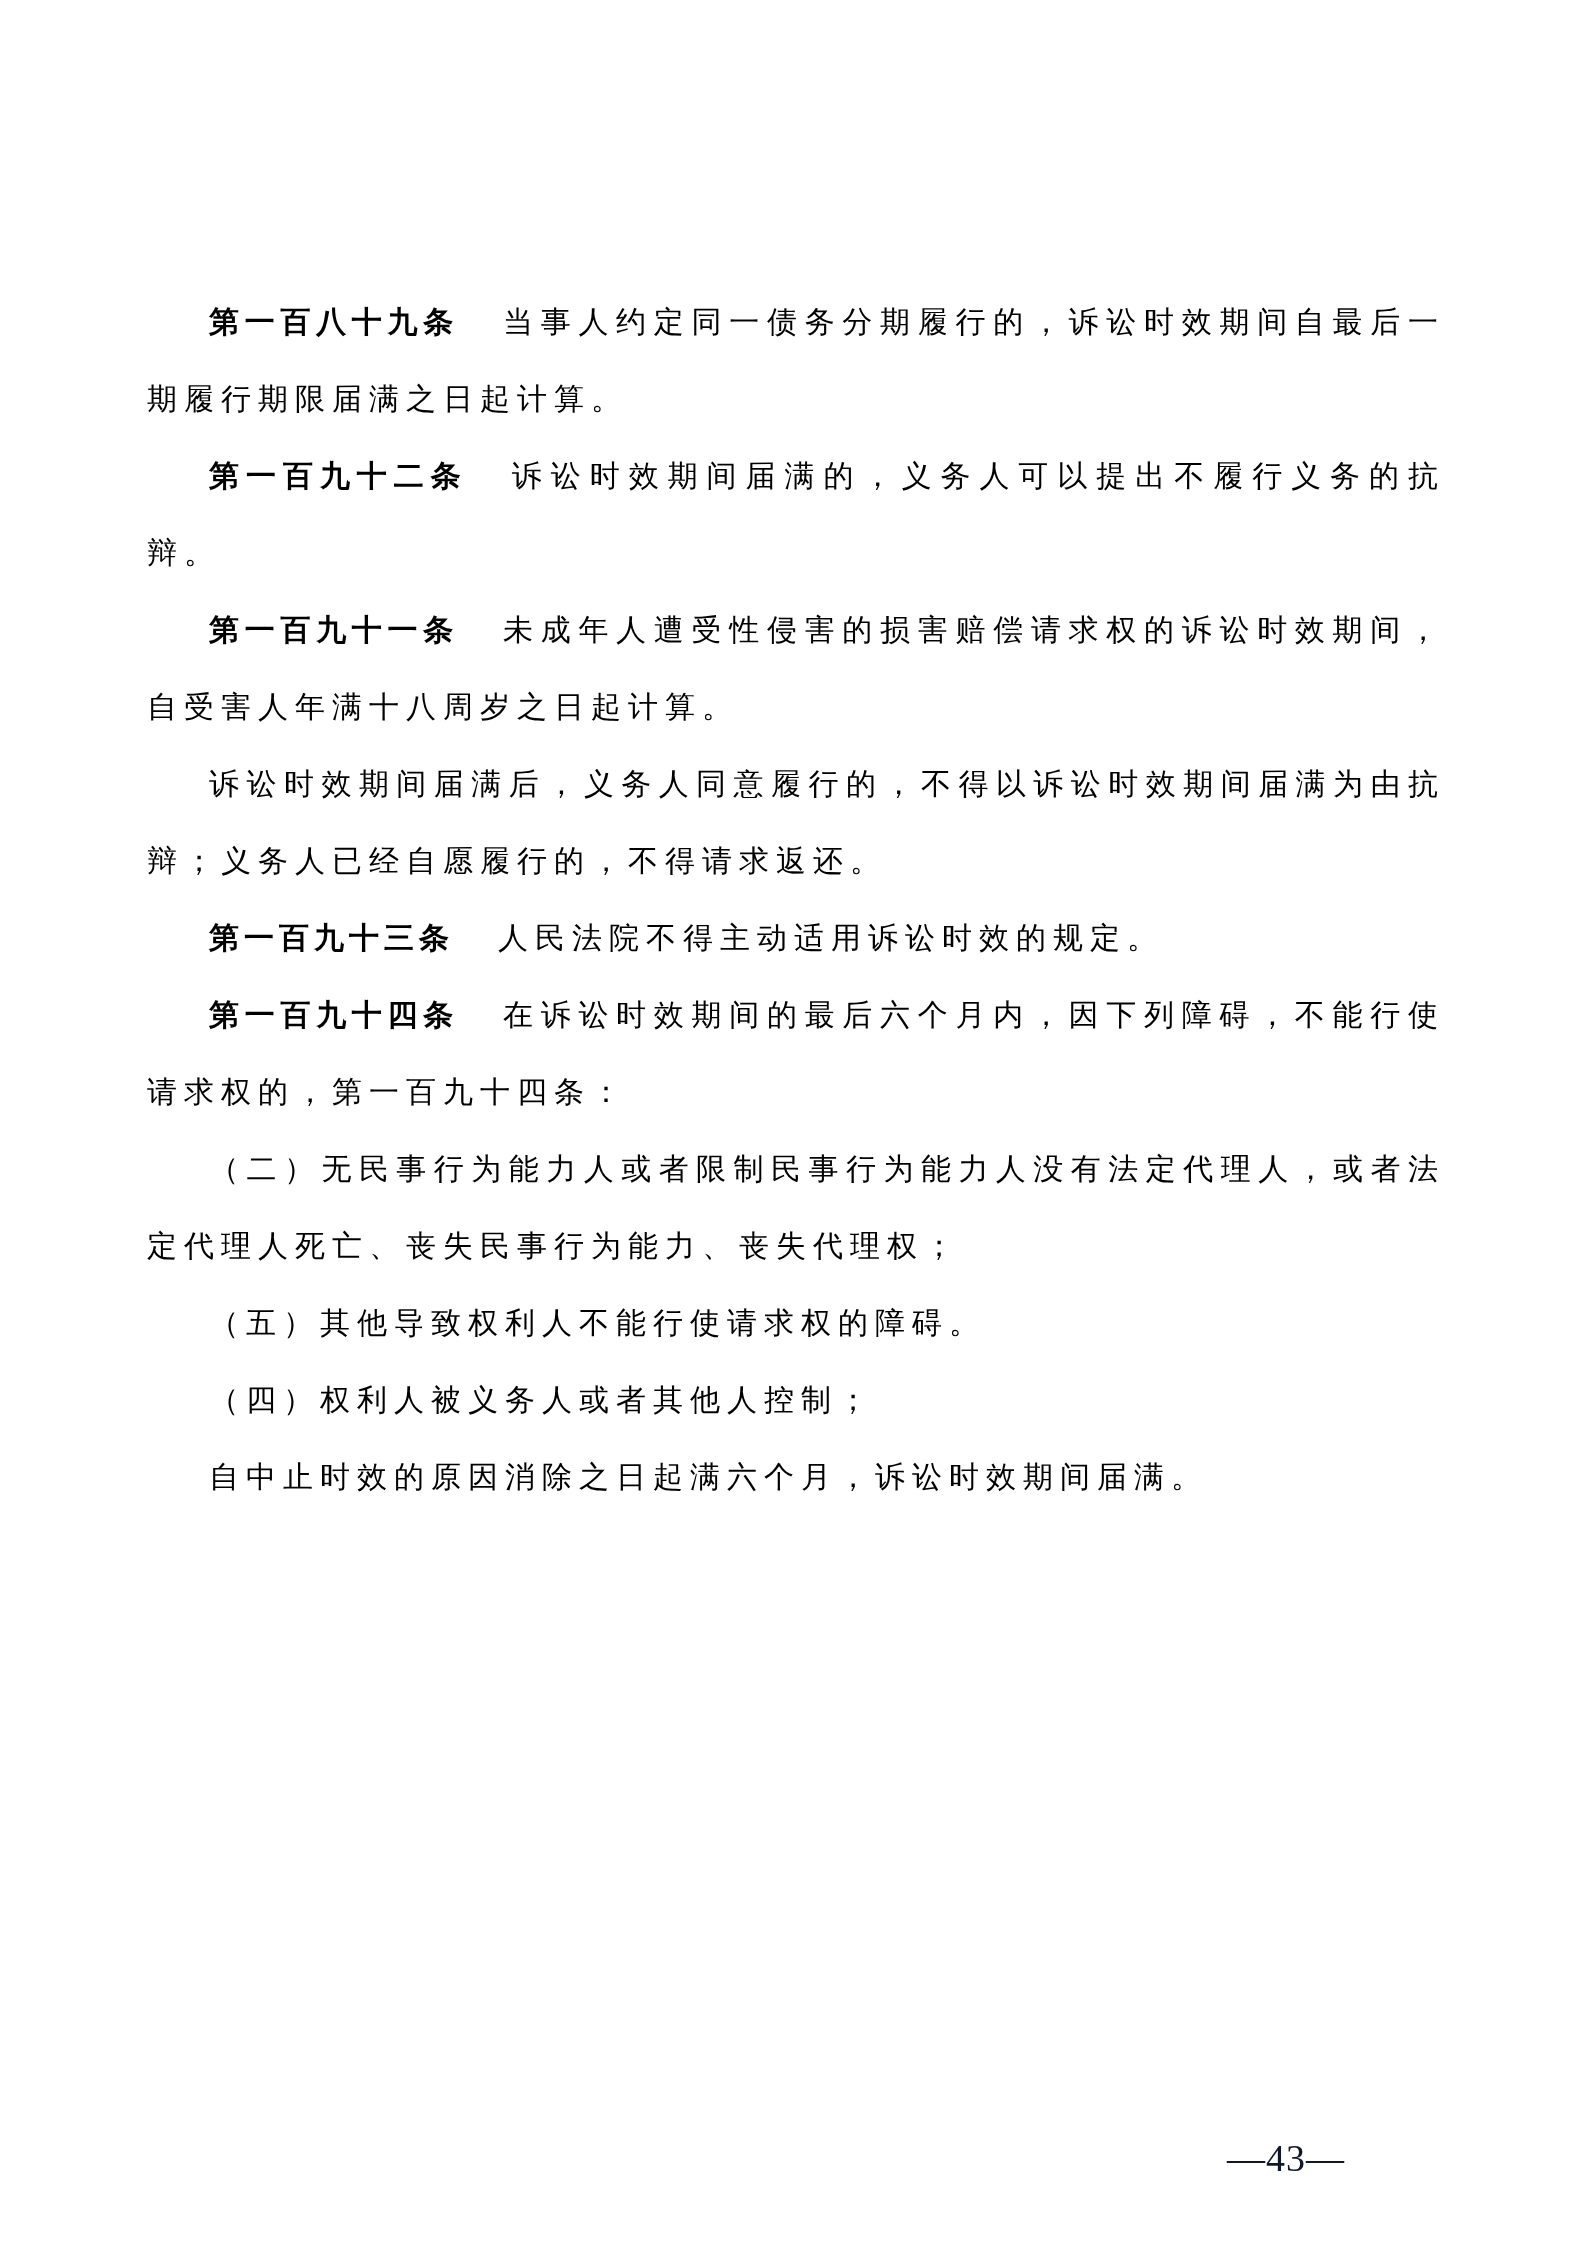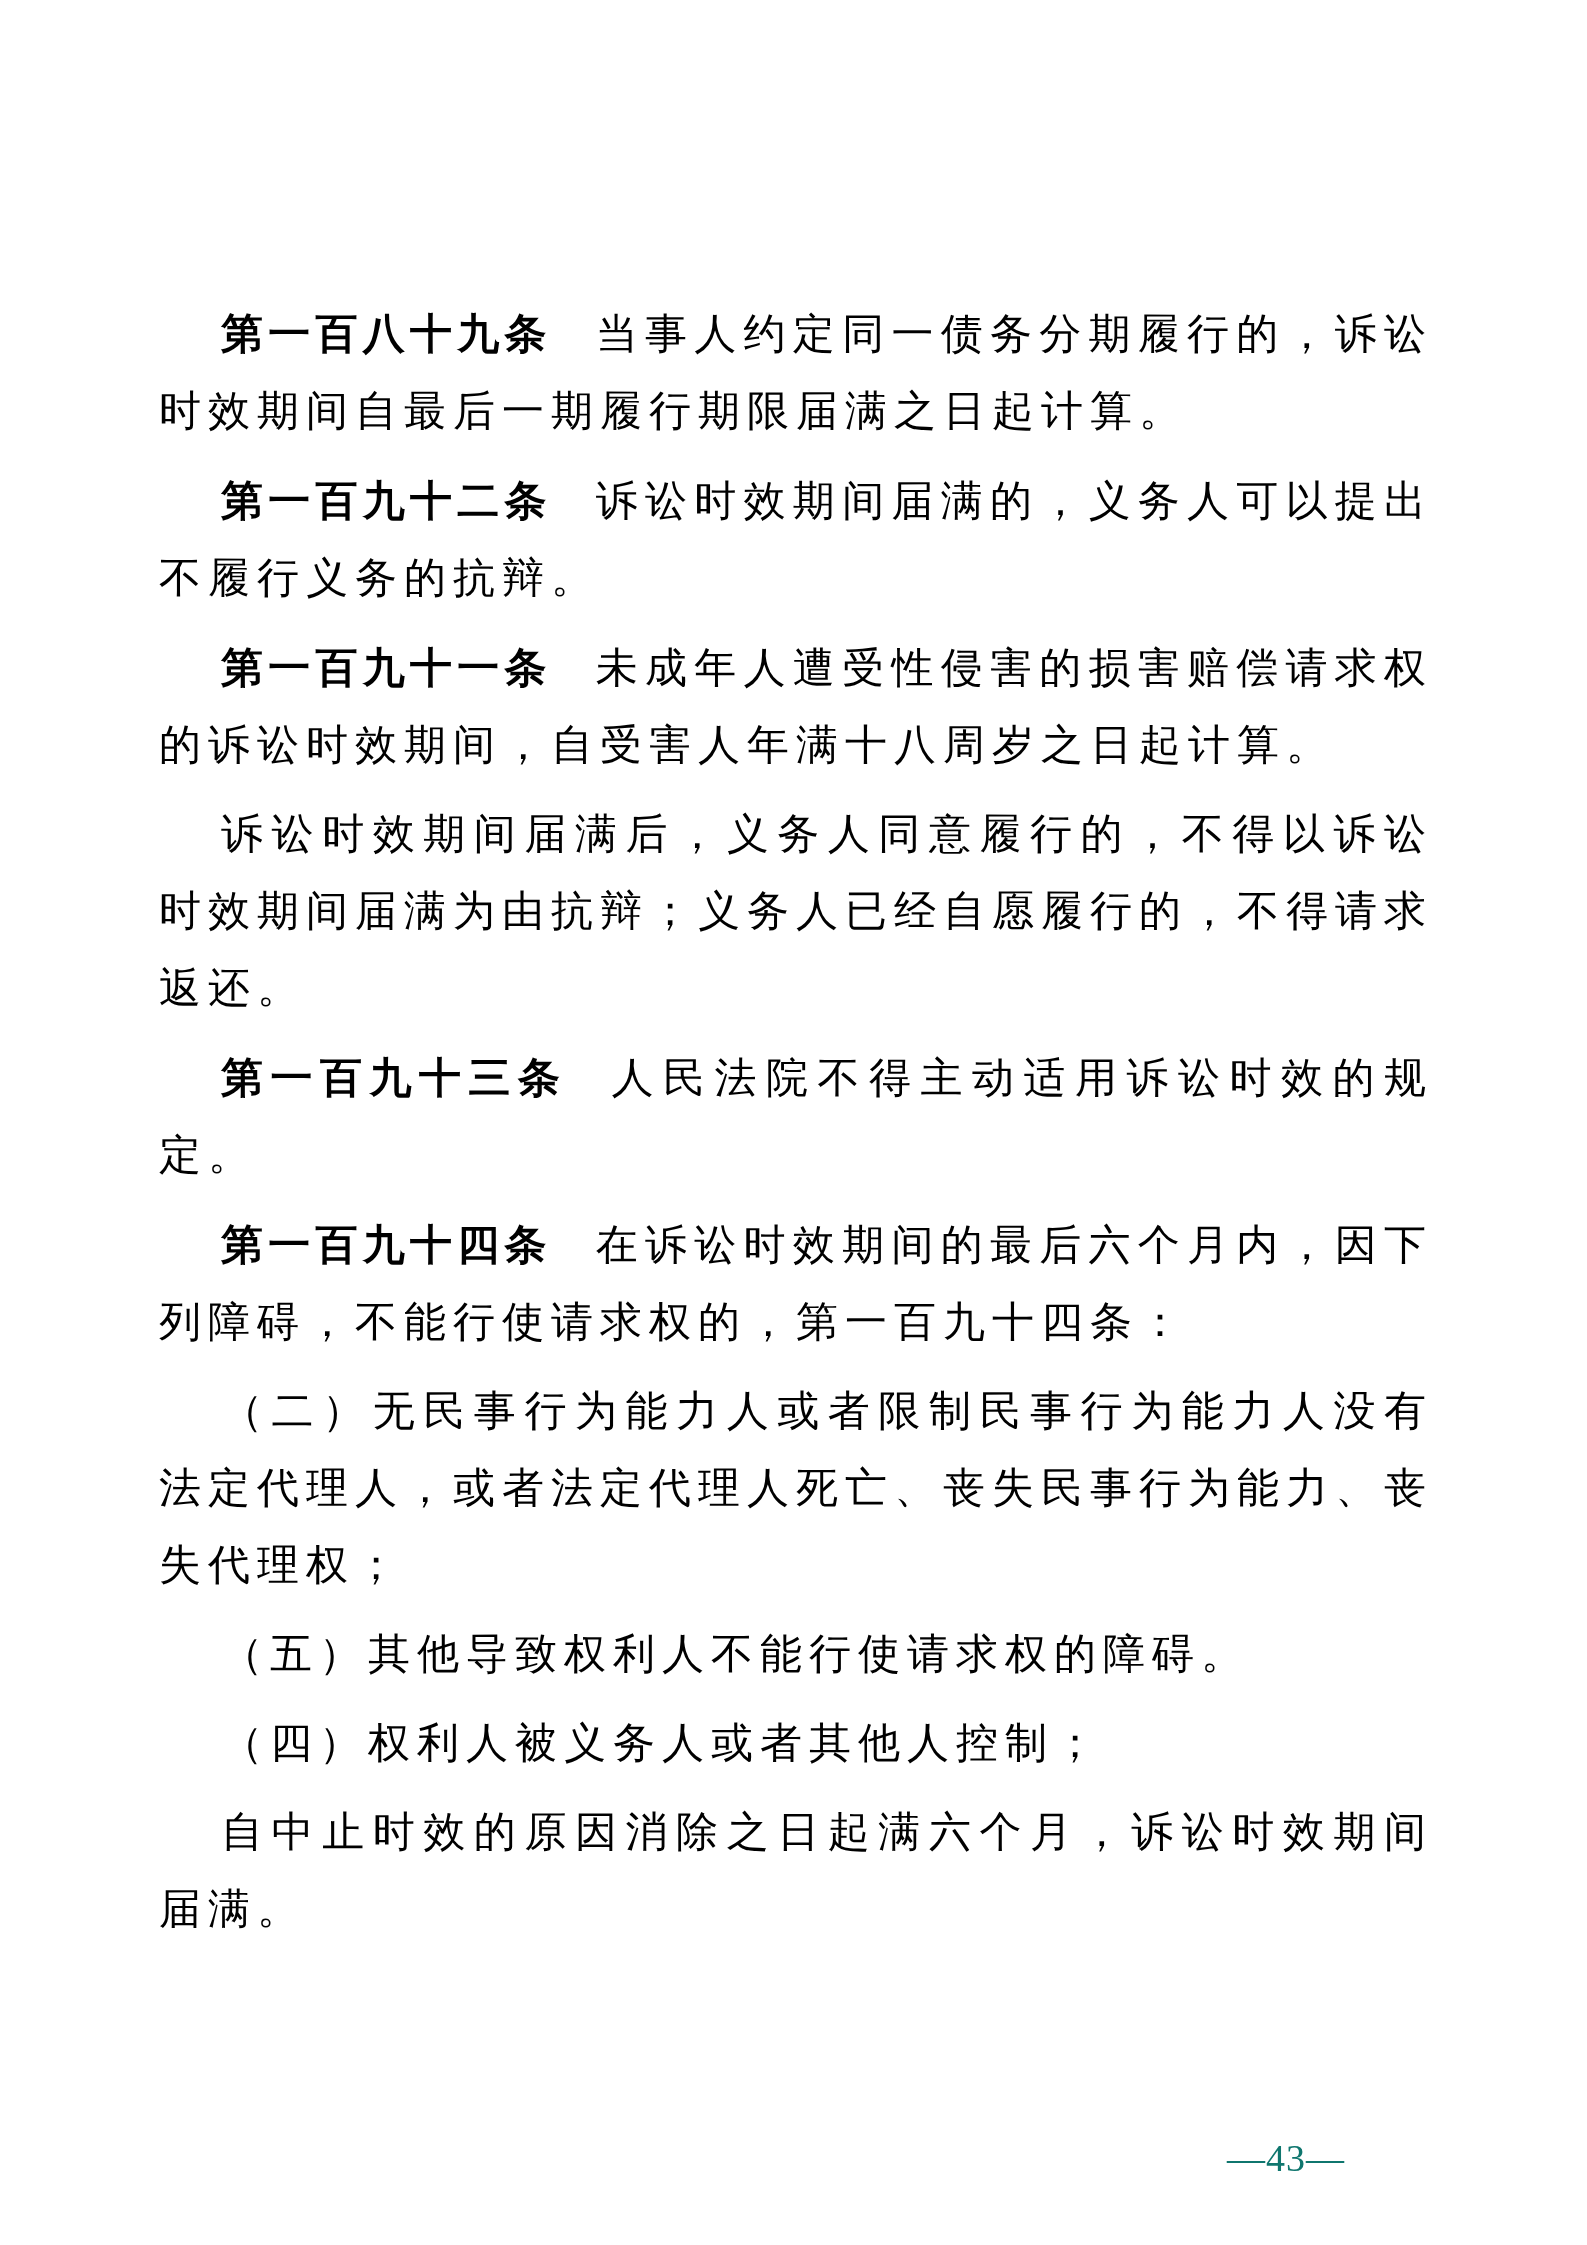--- a/index.html
+++ b/index.html
@@ -19,43 +19,43 @@
     inset: 0;
     background: #ffffff;
   }
   .content {
     position: absolute;
     left: 147px;
     top: 283px;
     width: 1298px;
   }
   .content p {
-    margin: 12px;
-    font-size: 42px;
+    margin: 0;
+    font-size: 30px;
     line-height: 77px;
     text-align: justify;
     text-justify: inter-character;
     letter-spacing: 7px;
     text-indent: 62px;
     word-break: break-all;
   }
   .article-num {
     font-family: "Liberation Sans", sans-serif;
     font-weight: 700;
     letter-spacing: 5px;
     margin-right: 44px;
   }
   .footer-pagenum {
     position: absolute;
     top: 2136px;
     right: 242px;
     font-size: 38px;
     letter-spacing: 1px;
     font-family: "Liberation Serif", serif;
-    color: #0f766e;
+    color: #0f172a;
   }
 </style>
 </head>
 <body>
 
 <div class="page">
 
   <div class="content">
 
     <p><span class="article-num">第一百八十九条</span><span>当事人约定同一债务分期履行的，诉讼时效期间自最后一期履行期限届满之日起计算。</span></p>

